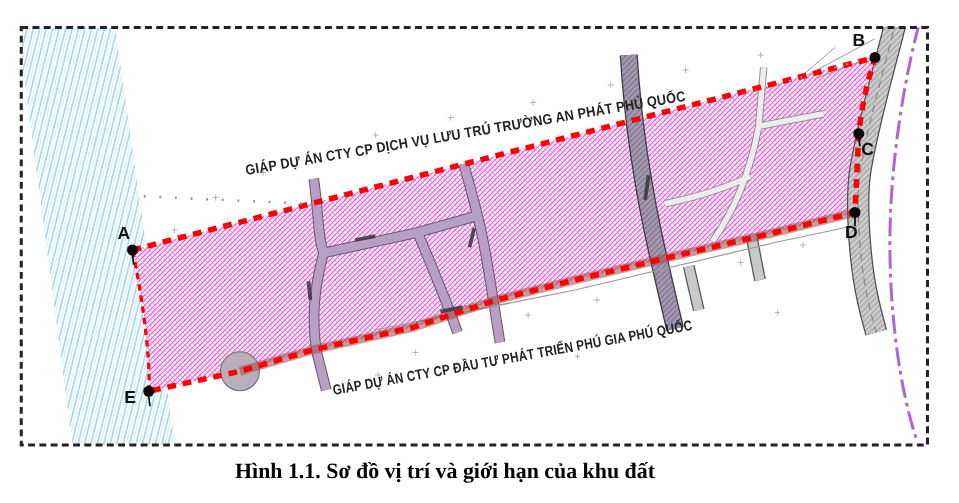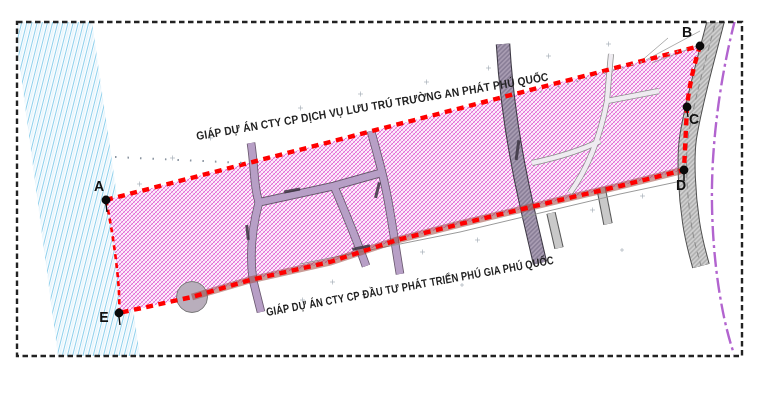--- a/index.html
+++ b/index.html
@@ -148,13 +148,14 @@
       <text class="vtx" x="104" y="322">E</text>
     </g>
 
     <text class="blabel" x="197" y="140" transform="rotate(-9.6 197 140)" textLength="357" lengthAdjust="spacingAndGlyphs">GIÁP DỰ ÁN CTY CP DỊCH VỤ LƯU TRÚ TRƯỜNG AN PHÁT PHÚ QUỐC</text>
     <text class="blabel" x="267" y="316" transform="rotate(-10.3 267 316)" textLength="292" lengthAdjust="spacingAndGlyphs">GIÁP DỰ ÁN CTY CP ĐẦU TƯ PHÁT TRIỂN PHÚ GIA PHÚ QUỐC</text>
   </g>
 
   <rect x="17" y="22" width="725" height="334" fill="none" stroke="#222222" stroke-width="2.4" stroke-dasharray="5.5 3.5"></rect>
 </svg>
 
+<div id="caption">Hình 1.1. Sơ đồ vị trí và giới hạn của khu đất</div>
 </div>
 
 </body></html>

